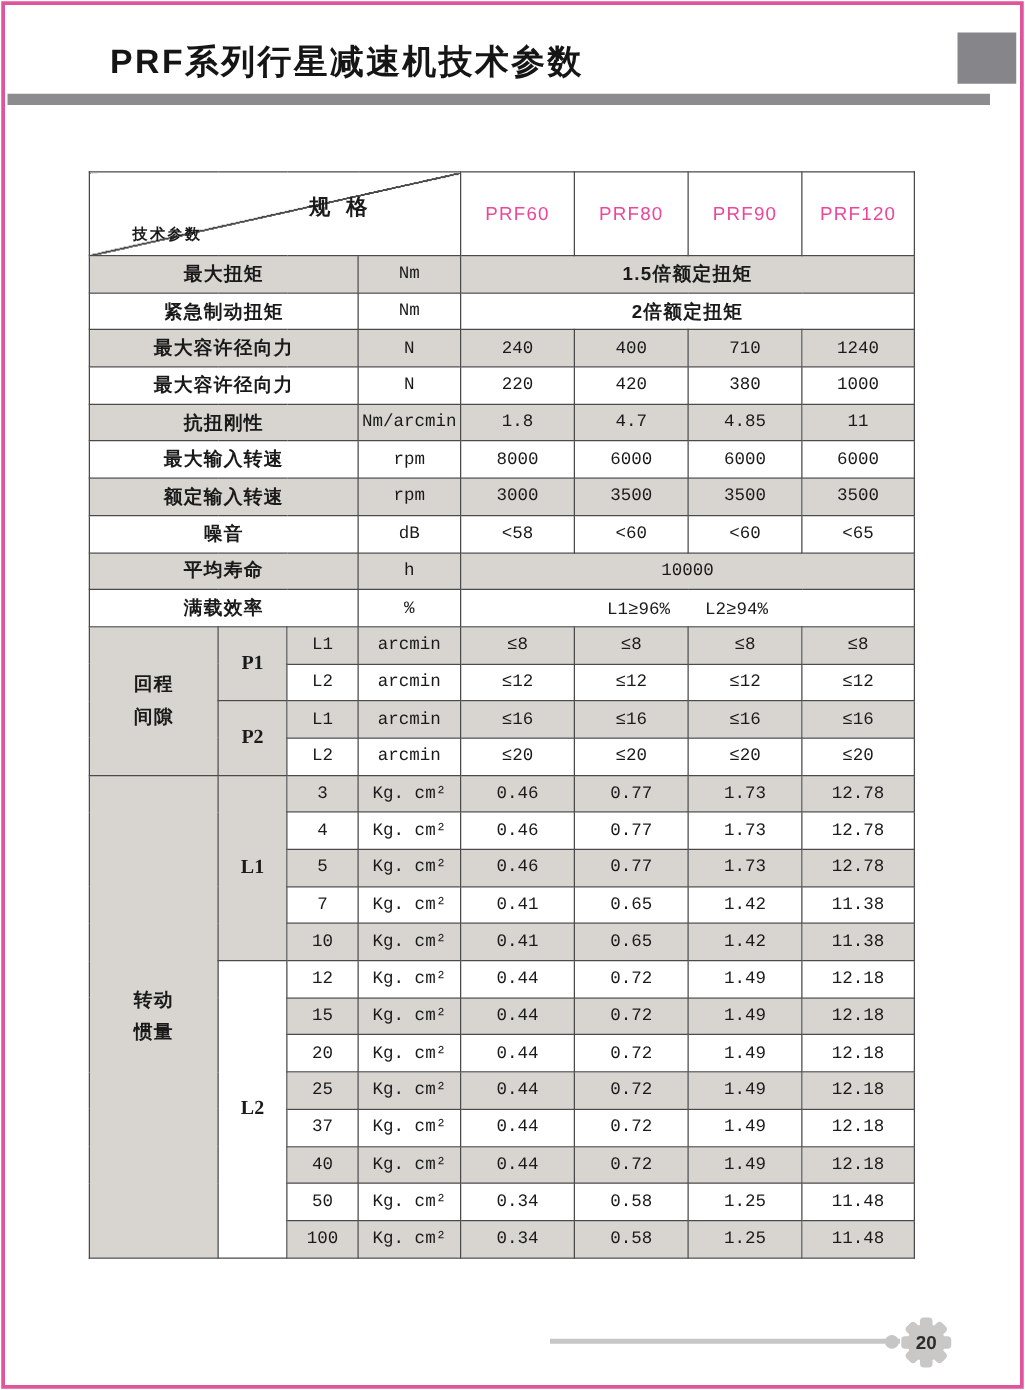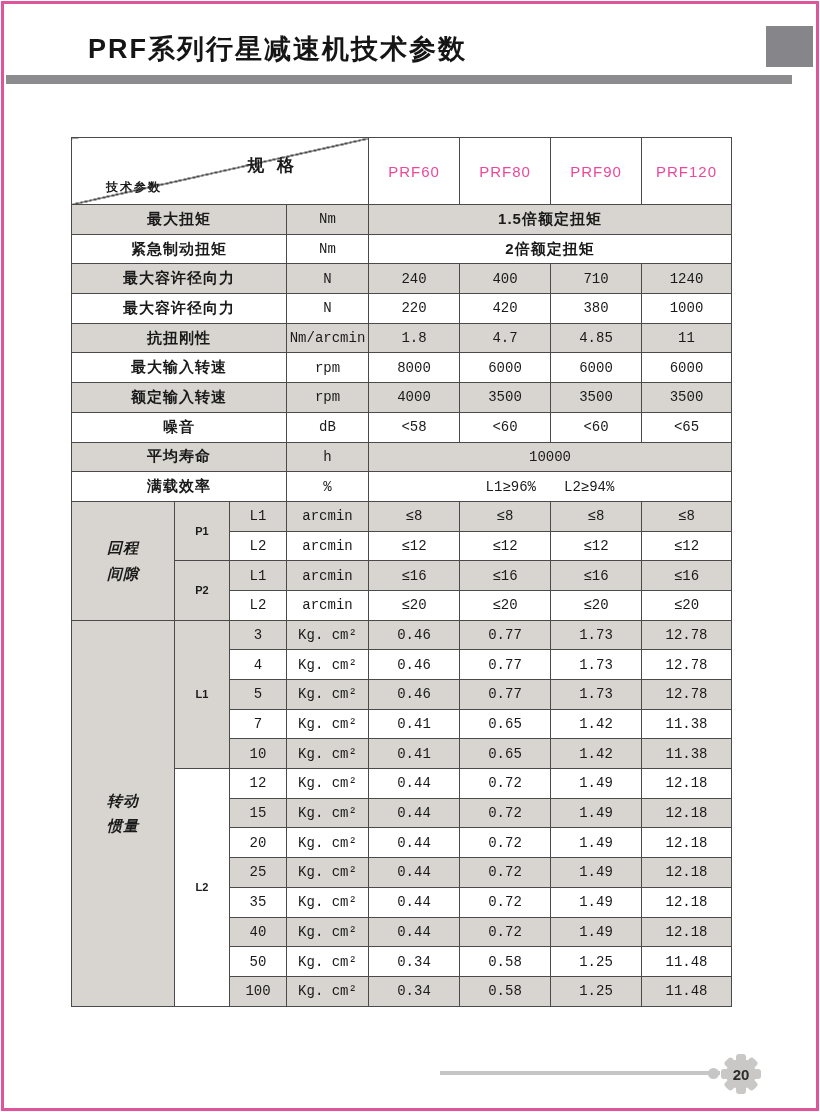--- a/index.html
+++ b/index.html
@@ -28,23 +28,23 @@
   td.corner{position:relative;background:#fff !important;
     background-image:linear-gradient(to bottom right,
       transparent calc(50% - 0.8px), var(--bd) calc(50% - 0.8px),
       var(--bd) calc(50% + 0.8px), transparent calc(50% + 0.8px)) !important;}
   .diag-top{position:absolute;right:70px;top:16px;font-size:17px;font-weight:700;letter-spacing:4px;}
   .diag-bottom{position:absolute;left:34px;bottom:8px;font-size:12px;font-weight:700;letter-spacing:2px;text-align:right;}
   td.model{font-family:var(--cjk);font-size:15px;letter-spacing:1px;color:#ec4899;}
   td.label,td.cval{font-family:var(--cjk);font-size:15px;font-weight:700;letter-spacing:1px;}
   td.unit{font-family:var(--mono);font-size:14px;}
   td.num,td.sub{font-family:var(--mono);font-size:14px;}
-  td.group{font-family:Liberation Sans, sans-serif;font-size:11px;font-weight:600;}
+  td.group{font-family:Liberation Serif, serif;font-size:16px;font-weight:600;}
   td.gcjk{font-family:var(--cjk);font-size:15px;font-weight:600;white-space:pre-line;
-          line-height:1.7;letter-spacing:1px;font-style:italic;}
+          line-height:1.7;letter-spacing:1px;}
 
   .footer-line{position:absolute;left:440px;top:1071px;width:280px;height:4px;background:#c6c6c6;}
   .footer-dot{position:absolute;left:708px;top:1068px;width:11px;height:11px;border-radius:50%;
               background:#c6c6c6;}
   .gear{position:absolute;left:718px;top:1051px;}
   .gear text{font-family:var(--cjk);font-size:15px;font-weight:600;fill:#2d2d2d;}
 </style>
 </head>
 <body>
 
@@ -114,21 +114,21 @@
         <td class="label" colspan="3">最大输入转速</td>
         <td class="unit">rpm</td>
         <td class="num">8000</td>
         <td class="num">6000</td>
         <td class="num">6000</td>
         <td class="num">6000</td>
       </tr>
       <tr class="body shaded">
         <td class="label" colspan="3">额定输入转速</td>
         <td class="unit">rpm</td>
-        <td class="num">4000</td>
+        <td class="num">3000</td>
         <td class="num">3500</td>
         <td class="num">3500</td>
         <td class="num">3500</td>
       </tr>
       <tr class="body">
         <td class="label" colspan="3">噪音</td>
         <td class="unit">dB</td>
         <td class="num">&lt;58</td>
         <td class="num">&lt;60</td>
         <td class="num">&lt;60</td>
@@ -250,21 +250,21 @@
       </tr>
       <tr class="body shaded">
         <td class="sub">25</td>
         <td class="unit">Kg. cm²</td>
         <td class="num">0.44</td>
         <td class="num">0.72</td>
         <td class="num">1.49</td>
         <td class="num">12.18</td>
       </tr>
       <tr class="body">
-        <td class="sub">35</td>
+        <td class="sub">37</td>
         <td class="unit">Kg. cm²</td>
         <td class="num">0.44</td>
         <td class="num">0.72</td>
         <td class="num">1.49</td>
         <td class="num">12.18</td>
       </tr>
       <tr class="body shaded">
         <td class="sub">40</td>
         <td class="unit">Kg. cm²</td>
         <td class="num">0.44</td>

